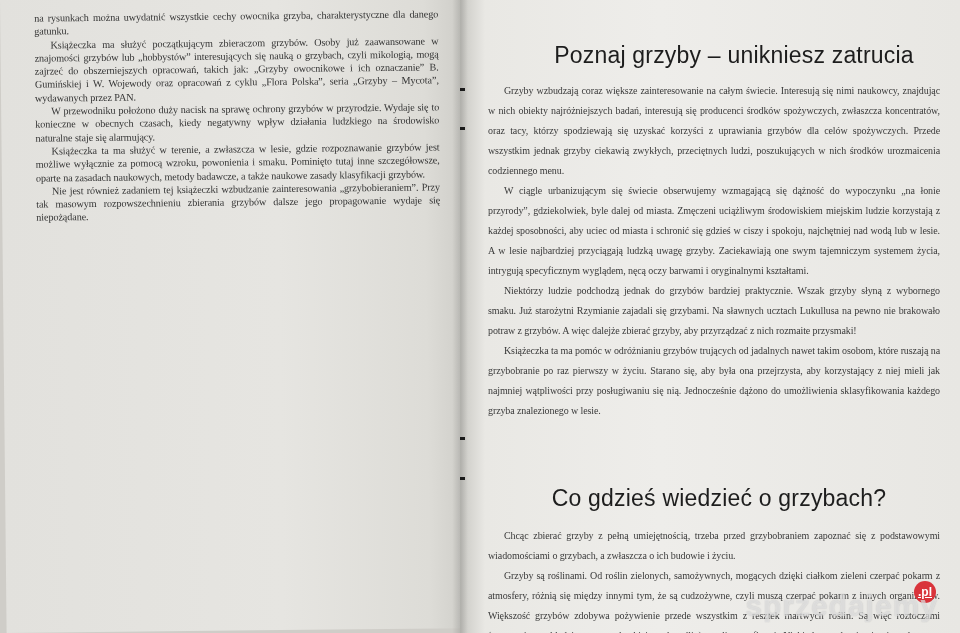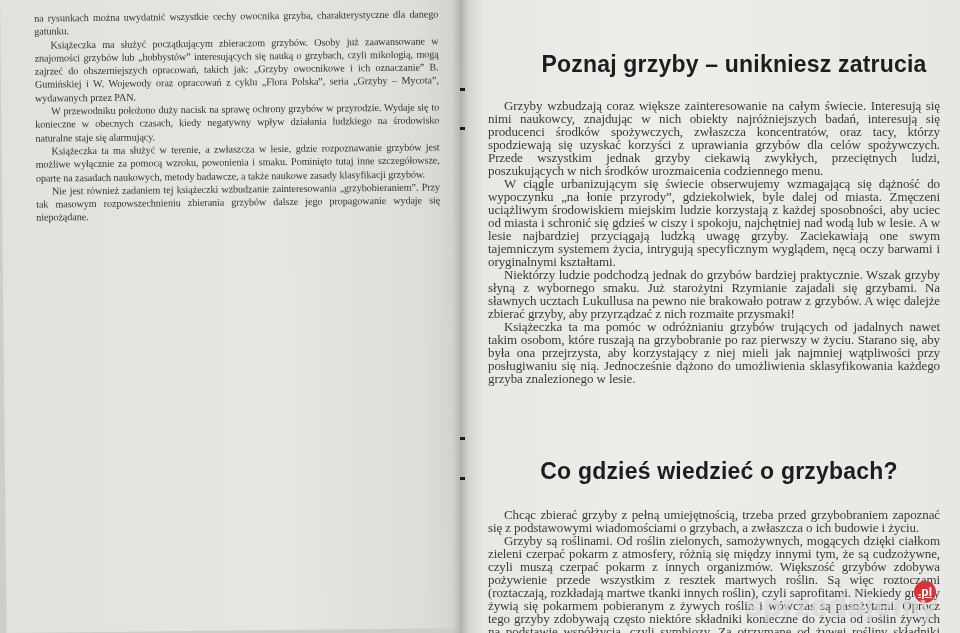--- a/index.html
+++ b/index.html
@@ -31,28 +31,28 @@
   }
   .gutter-shadow {
     position: absolute; left: 452px; top: 0; width: 16px; height: 633px;
     background: linear-gradient(to right, rgba(0,0,0,0) 0%, rgba(0,0,0,0.12) 55%, rgba(0,0,0,0) 100%);
     pointer-events: none;
   }
   .binding-mark {
     position: absolute; left: 460px; width: 5px; height: 3px; background: #1a1a1a;
   }
   p.para {
-    margin: 0; font-size: 13px; line-height: 13px;
+    margin: 0; font-size: 10px; line-height: 20px;
     text-align: justify; text-indent: 16px;
     color: #3a3a3a; letter-spacing: -0.1px;
   }
   p.para.no-indent { text-indent: 0; }
   .page-left p.para { font-size: 10.2px; line-height: 13.3px; color: #333; }
   h2.section-title {
-    margin: 11px; font-family: "Liberation Sans", sans-serif; font-weight: bold;
+    margin: 2px; font-family: "Liberation Sans", sans-serif; font-weight: normal;
     color: #1d1d1d; text-align: center; letter-spacing: 0.2px;
   }
   .title-1 { font-size: 23px; padding-top: 40px; padding-bottom: 10px; padding-left: 40px; }
   .title-2 { font-size: 23px; padding-top: 62px; padding-bottom: 12px; padding-left: 10px; }
   .watermark {
     position: absolute; right: 22px; bottom: 10px;
     font-family: "Liberation Sans", sans-serif; font-size: 30px; font-weight: bold;
     color: rgba(255,255,255,0.55); letter-spacing: 1px;
     text-shadow: 0 0 1px rgba(120,120,120,0.5);
   }

